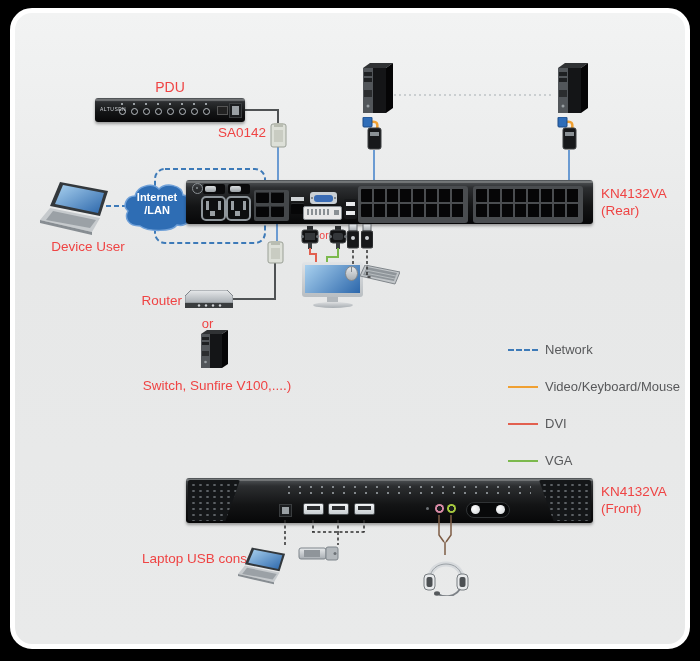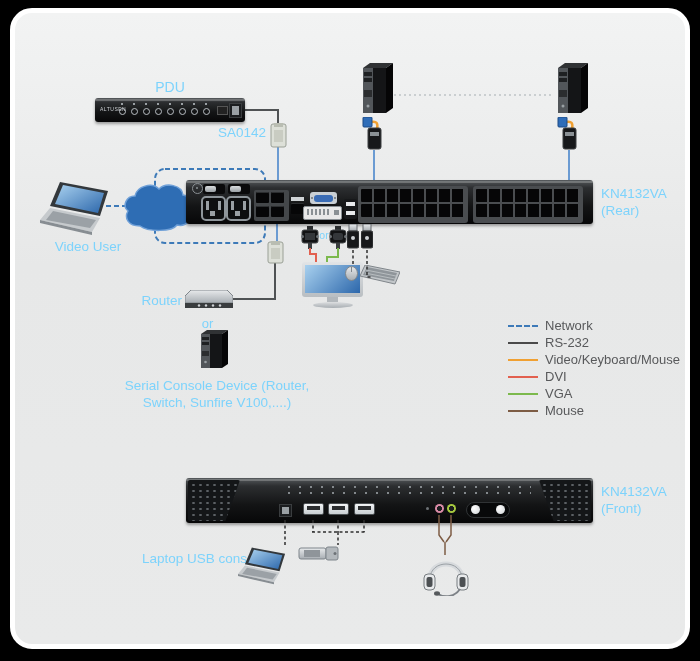--- a/index.html
+++ b/index.html
@@ -1,21 +1,21 @@
 <!DOCTYPE html>
 <html><head>
 <meta charset="utf-8">
 <style>
   html,body{margin:0;padding:0;background:#000;}
   .stage{position:relative;width:700px;height:661px;background:#000;font-family:"Liberation Sans",sans-serif;overflow:hidden;}
   .canvas{position:absolute;left:10px;top:8px;right:10px;bottom:12px;background:linear-gradient(180deg,#f2f3f3,#e7e8e8 40%,#e9eaea);border:5px solid #fff;border-radius:22px;}
   .abs{position:absolute;}
   svg.layer{position:absolute;left:0;top:0;width:700px;height:661px;pointer-events:none;}
   .z1{z-index:1}.z2{z-index:2}.z3{z-index:3}
-  .lbl{position:absolute;color:#7dd3fc;font-size:13.5px;white-space:nowrap;z-index:2;}
+  .lbl{position:absolute;color:#ef4444;font-size:13.5px;white-space:nowrap;z-index:2;}
   .ctr{text-align:center;}
   .rgt{text-align:right;}
   
   .rack{position:absolute;background:linear-gradient(180deg,#565a5d 0,#2c2e30 18%,#131415 60%,#070708);border-radius:3px;box-shadow:0 2px 3px rgba(0,0,0,.35);z-index:2;}
   .rack::before{content:"";position:absolute;left:0;right:0;top:1px;height:2px;background:rgba(255,255,255,.22);border-radius:2px;}
   .grille{position:absolute;background-color:#141618;background-image:radial-gradient(#5c6165 1.1px,transparent 1.3px);background-size:7px 6px;background-position:2px 2px;}
   .sw{position:absolute;background:#0a0a0b;border-radius:2px;}
   .sw i{position:absolute;left:2px;top:2px;width:11px;height:6px;background:linear-gradient(#d9dcde,#9aa0a4);border-radius:2px;}
   .iec{position:absolute;background:#0e0f10;border:2px solid #8f969b;border-radius:5px;}
   .iec::before{content:"";position:absolute;left:3px;top:3px;width:3px;height:9px;background:#9aa0a4;box-shadow:12px 0 #9aa0a4;}
@@ -26,21 +26,21 @@
   .bank .row{height:13px;background:repeating-linear-gradient(90deg,#060607 0 10.8px,#4a4d50 10.8px 13px);border-radius:1px;}
   .bank .row+.row{margin-top:2px;}
   .ledstrip{position:absolute;height:2px;background:repeating-linear-gradient(90deg,#84898d 0 2px,transparent 2px 11px);}
   .usbport{position:absolute;width:19px;height:10px;background:linear-gradient(#f2f4f5,#c9ced2);border:1px solid #4c5053;border-radius:2px;}
   .usbport i{position:absolute;left:3px;top:2px;right:3px;height:4px;background:#2b2d2f;}
   .jack{position:absolute;width:9px;height:9px;border-radius:50%;}
   .pill{position:absolute;background:#08090a;border:1px solid #303335;border-radius:9px;}
   .pill b{position:absolute;top:2px;width:9px;height:9px;border-radius:50%;background:radial-gradient(circle at 35% 35%,#fff,#cfd3d6);}
   
   .legend{position:absolute;left:508px;top:319px;z-index:2;}
-  .lg-row{display:flex;align-items:center;height:13px;margin-bottom:4px;}
+  .lg-row{display:flex;align-items:center;height:13px;margin-bottom:4px;margin-top:24px;}
   .lg-line{width:30px;height:0;border-top:2px solid #000;margin-right:7px;flex:none;}
   .lg-line.dashed{border-top-style:dashed;}
   .lg-label{color:#58595b;font-size:13px;white-space:nowrap;}
   .cloudtxt{position:absolute;left:120px;top:191px;width:74px;text-align:center;color:#fff;font-weight:bold;font-size:11px;line-height:13px;z-index:2;}
   .sqport{position:absolute;background:#1b1d1f;border:1px solid #3a3d3f;}
   .sqport i{position:absolute;left:2px;top:2px;right:2px;bottom:2px;background:#9aa0a4;}
 </style>
 </head>
 <body>
 
@@ -170,25 +170,29 @@
     <rect x="8" y="15" width="9" height="4" fill="#8a9094"></rect>
   </svg>
 
   <svg class="abs z2" style="left:40px;top:182px" width="78" height="56">
     <polygon points="20,0 68,9 60,34 10,24" fill="#33383c"></polygon>
     <polygon points="23,3 64,11 58,31 15,22" fill="url(#scr)"></polygon>
     <polygon points="10,26 60,36 52,50 0,38" fill="#c6cacd"></polygon>
     <polygon points="13,29 56,38 50,46 6,38" fill="#9ba1a6"></polygon>
     <polygon points="0,38 52,50 52,53 0,41" fill="#878d92"></polygon>
   </svg>
-  <div class="lbl ctr" style="left:38px;top:239px;width:100px">Video User</div>
+  <div class="lbl ctr" style="left:38px;top:239px;width:100px">Device User</div>
 
   <svg class="abs z2" style="left:120px;top:180px" width="74" height="54">
     <path d="M20,46 C8,46 4,38 8,31 C2,26 6,16 15,16 C17,6 32,2 39,9 C46,2 62,5 63,15 C72,16 74,27 68,32 C73,40 66,47 57,45 C52,52 28,52 20,46 Z" fill="#2e6db4" stroke="#6fa0d8" stroke-width="1.5"></path>
   </svg>
+  <div class="cloudtxt">
+    <div>Internet</div>
+    <div>/LAN</div>
+  </div>
 
   <div class="rack" style="left:186px;top:180px;width:407px;height:44px">
     <div class="abs" style="left:6px;top:3px;width:9px;height:9px;border:1.5px solid #8a9094;border-radius:50%">
         <i style="position:absolute;left:2.5px;top:2.5px;width:2px;height:2px;background:#8a9094;border-radius:50%"></i>
       </div>
     <div class="sw" style="left:17px;top:4px;width:22px;height:10px">
         <i></i>
       </div>
     <div class="sw" style="left:42px;top:4px;width:22px;height:10px">
         <i></i>
@@ -286,32 +290,27 @@
     <polygon points="5,4 11,0 32,0 26,4" fill="#303234"></polygon>
     <polygon points="26,4 32,0 32,34 26,38" fill="#050506"></polygon>
     <rect x="5" y="4" width="21" height="34" fill="#141517"></rect>
     <rect x="5" y="4" width="9" height="34" fill="#52565a"></rect>
     <rect x="6" y="7" width="7" height="3" fill="#1e2022"></rect>
       <rect x="6" y="12" width="7" height="3" fill="#1e2022"></rect>
     <rect x="6" y="21" width="7" height="5" fill="#2b2d2f"></rect>
       <circle cx="9.5" cy="32" r="1.3" fill="#9aa0a4"></circle>
   </svg>
   <div class="lbl ctr" style="left:112px;top:377px;width:210px;line-height:17px;white-space:normal">
-    <div>Serial Console Device (Router,</div>
     <div>Switch, Sunfire V100,....)</div>
   </div>
 
   <div class="legend">
     <div class="lg-row">
         <span class="lg-line dashed" style="border-top-color: rgb(61, 122, 184);"></span>
         <span class="lg-label">Network</span>
-      </div>
-    <div class="lg-row">
-        <span class="lg-line" style="border-top-color: rgb(74, 74, 74);"></span>
-        <span class="lg-label">RS-232</span>
       </div>
     <div class="lg-row">
         <span class="lg-line" style="border-top-color: rgb(240, 160, 50);"></span>
         <span class="lg-label">Video/Keyboard/Mouse</span>
       </div>
     <div class="lg-row">
         <span class="lg-line" style="border-top-color: rgb(226, 96, 79);"></span>
         <span class="lg-label">DVI</span>
       </div>
     <div class="lg-row">

